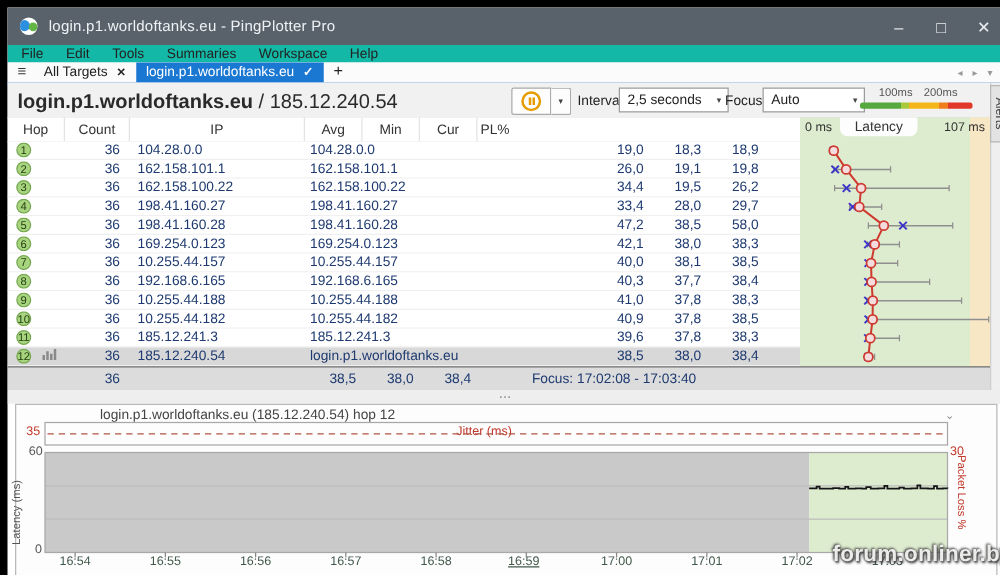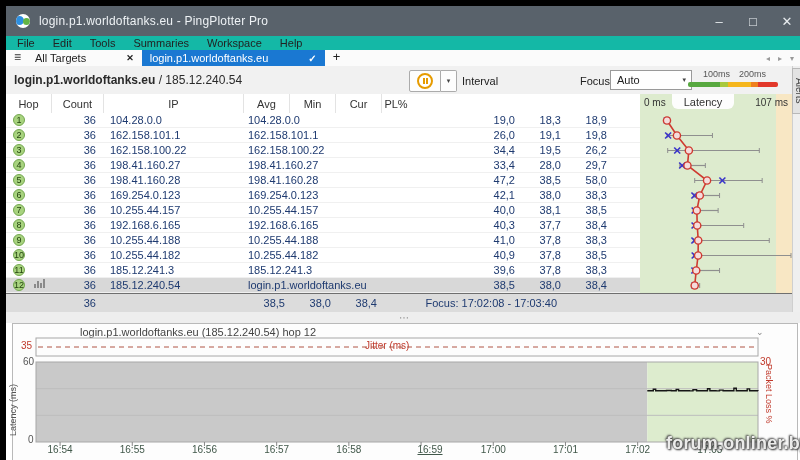--- a/index.html
+++ b/index.html
@@ -16,31 +16,31 @@
   .wctrls{margin-left:auto;display:flex;height:100%;}
   .wbtn{width:34px;height:100%;display:flex;align-items:center;justify-content:center;font-size:13px;color:#e8ecef;cursor:default;}
 
   
   .menubar{left:0;top:30px;width:100%;height:14px;background:#14b8a6;display:flex;align-items:center;padding-left:2px;}
   .menuitem{font-size:11px;color:#222;padding:0 9px;line-height:14px;}
 
   
   .tabbar{left:0;top:44px;width:100%;height:16px;background:#fbfbfb;border-bottom:2px solid #1a78d2;display:flex;align-items:stretch;}
   .hamb{font-size:12px;color:#333;padding:0 6px 0 8px;line-height:14px;}
-  .tab{display:flex;align-items:center;font-size:11px;padding:0 8px;color:#222;gap:33px;}
+  .tab{display:flex;align-items:center;font-size:11px;padding:0 8px;color:#222;}
   .tab .x{margin-left:7px;font-size:9px;font-weight:bold;}
   .tab.active{background:#1a78d2;color:#fff;}
   .tab.active .chk{margin-left:7px;font-size:10px;font-weight:bold;}
   .plus{font-size:13px;color:#222;padding:0 8px;line-height:14px;}
   .tabnav{margin-left:auto;display:flex;align-items:center;color:#999;font-size:8px;padding-right:6px;}
   .tabnav span{padding:0 4px;}
 
   
   .toolbar{left:0;top:60px;width:786px;height:28px;background:#f1f1f1;border-bottom:1px solid #cfcfcf;}
-  .target{left:8px;top:67px;font-size:12px;color:#2a2a2a;}
+  .target{left:8px;top:67px;font-size:16px;color:#2a2a2a;}
   .target b{font-weight:bold;}
   .pausegrp{left:403px;top:64px;width:48px;height:20px;display:flex;}
   .pausebtn{width:32px;height:20px;background:#fdfdfd;border:1px solid #ababab;border-radius:2px 0 0 2px;display:flex;align-items:center;justify-content:center;}
   .pausering{width:12px;height:12px;border:2px solid #e69b00;border-radius:50%;display:flex;align-items:center;justify-content:center;gap:1px;background:#fff;}
   .pausering i{display:block;width:2px;height:6px;background:#e69b00;}
   .pausedrop{width:16px;height:20px;background:#fdfdfd;border:1px solid #ababab;border-left:none;border-radius:0 2px 2px 0;display:flex;align-items:center;justify-content:center;font-size:7px;color:#444;}
   .lbl{font-size:11px;color:#222;top:69px;}
   .combo{top:64px;height:18px;background:#fff;border:1px solid #9a9a9a;display:flex;align-items:center;font-size:11px;color:#222;padding-left:6px;}
   .combo .arr{margin-left:auto;font-size:7px;color:#444;padding:0 5px;}
   .legend-lbl{top:63px;font-size:9px;color:#555;}
@@ -155,20 +155,24 @@
   <div class="abs pausegrp">
     <span class="pausebtn">
       <span class="pausering">
           <i></i>
           <i></i>
         </span>
     </span>
     <span class="pausedrop">▾</span>
   </div>
   <div class="abs lbl" style="left:456px;">Interval</div>
+  <div class="abs combo" style="left:489px;width:80px;">
+    <span>2,5 seconds</span>
+    <span class="arr">▾</span>
+  </div>
   <div class="abs lbl" style="left:574px;">Focus</div>
   <div class="abs combo" style="left:604px;width:74px;">
     <span>Auto</span>
     <span class="arr">▾</span>
   </div>
   <div class="abs legend-lbl" style="left:697px;">100ms</div>
   <div class="abs legend-lbl" style="left:733px;">200ms</div>
   <div class="abs legendbar"></div>
 
   <div class="abs alertstrip"></div>
@@ -467,21 +471,21 @@
       <line x1="559.4666666666667" y1="119" x2="559.4666666666667" y2="123" stroke="#888" stroke-width="1"></line>
       <line x1="631.6666666666666" y1="119" x2="631.6666666666666" y2="123" stroke="#888" stroke-width="1"></line>
       <line x1="703.8666666666667" y1="119" x2="703.8666666666667" y2="123" stroke="#888" stroke-width="1"></line>
     </svg>
   <div id="ticks">
       <div class="ticklbl" style="left: 54.0667px;">16:54</div>
       <div class="ticklbl" style="left: 126.267px;">16:55</div>
       <div class="ticklbl" style="left: 198.467px;">16:56</div>
       <div class="ticklbl" style="left: 270.667px;">16:57</div>
       <div class="ticklbl" style="left: 342.867px;">16:58</div>
-      <div class="ticklbl" style="left: 424px; text-decoration: underline;">16:59</div>
+      <div class="ticklbl" style="left: 413px; text-decoration: underline;">16:59</div>
       <div class="ticklbl" style="left: 487.267px;">17:00</div>
       <div class="ticklbl" style="left: 559.467px;">17:01</div>
       <div class="ticklbl" style="left: 631.667px;">17:02</div>
       <div class="ticklbl" style="left: 703.867px;">17:03</div>
     </div>
 
   <div class="abs watermark">forum.onliner.by</div>
 </div>
 
 </body></html>

